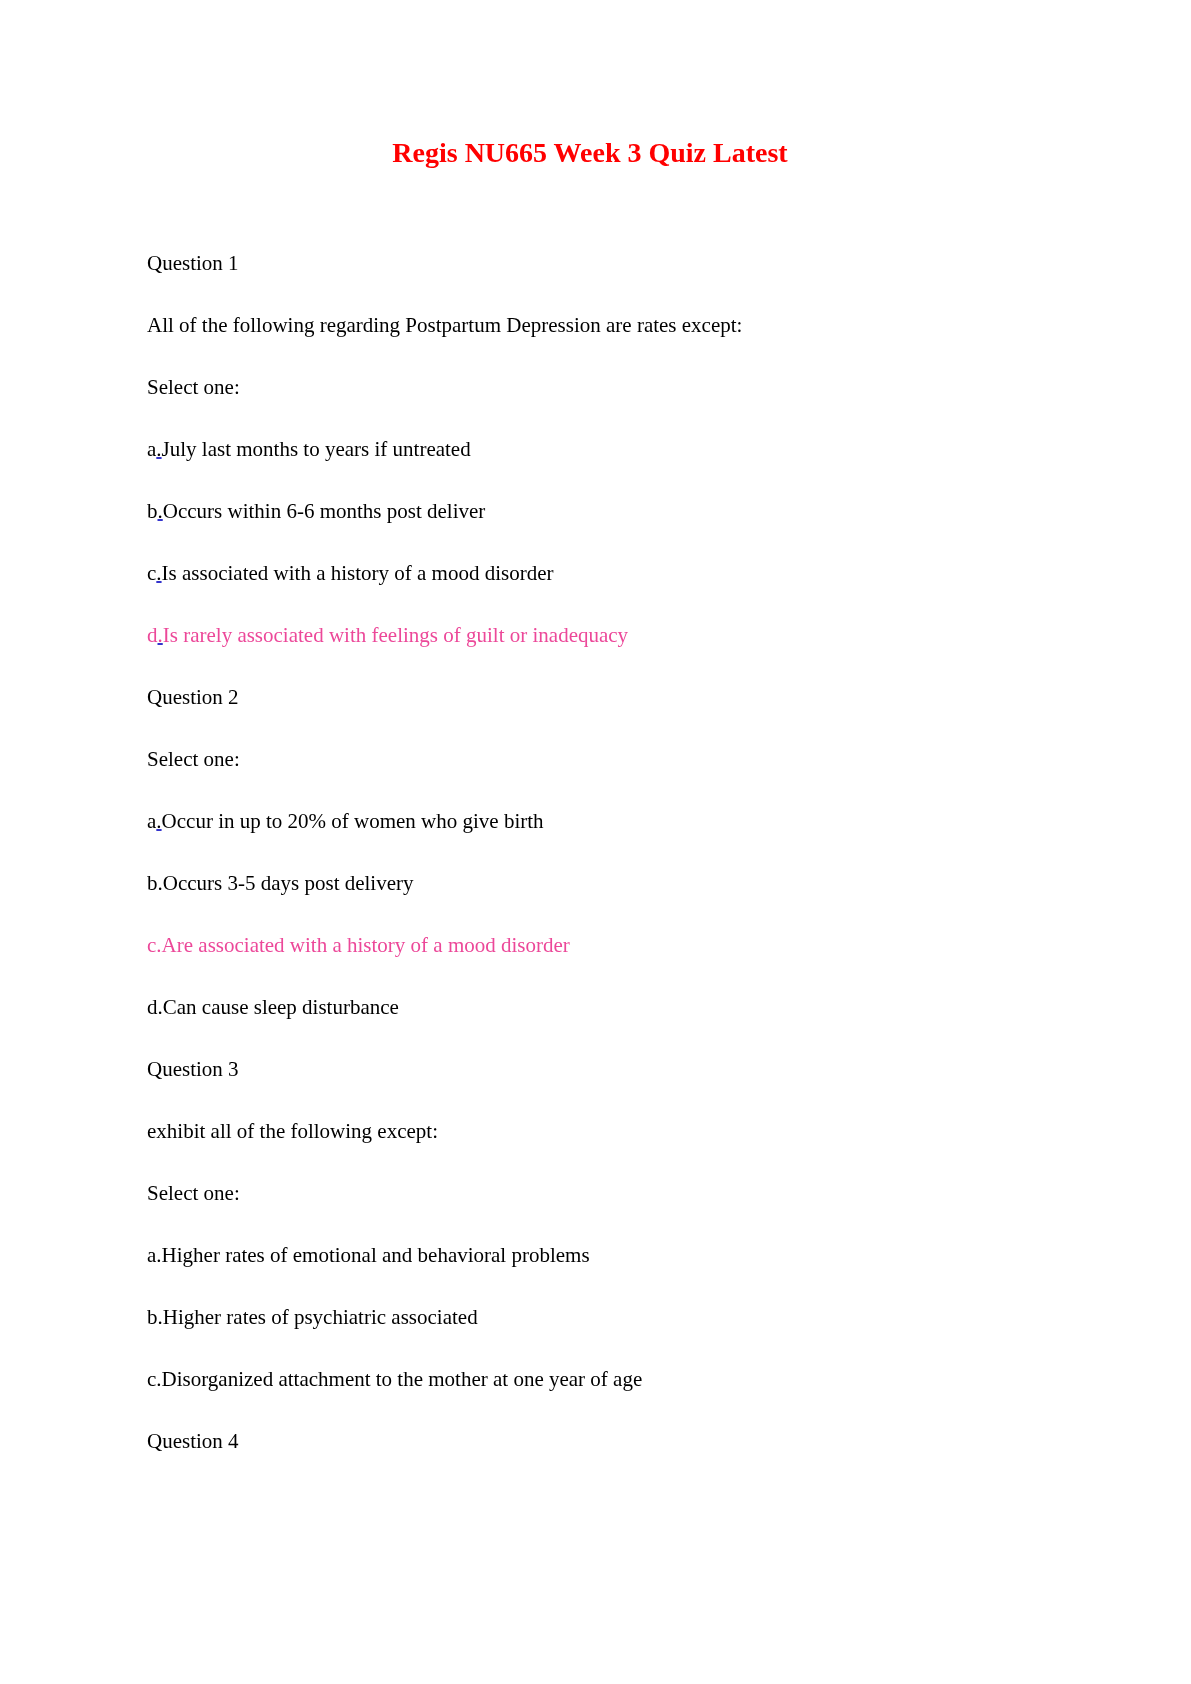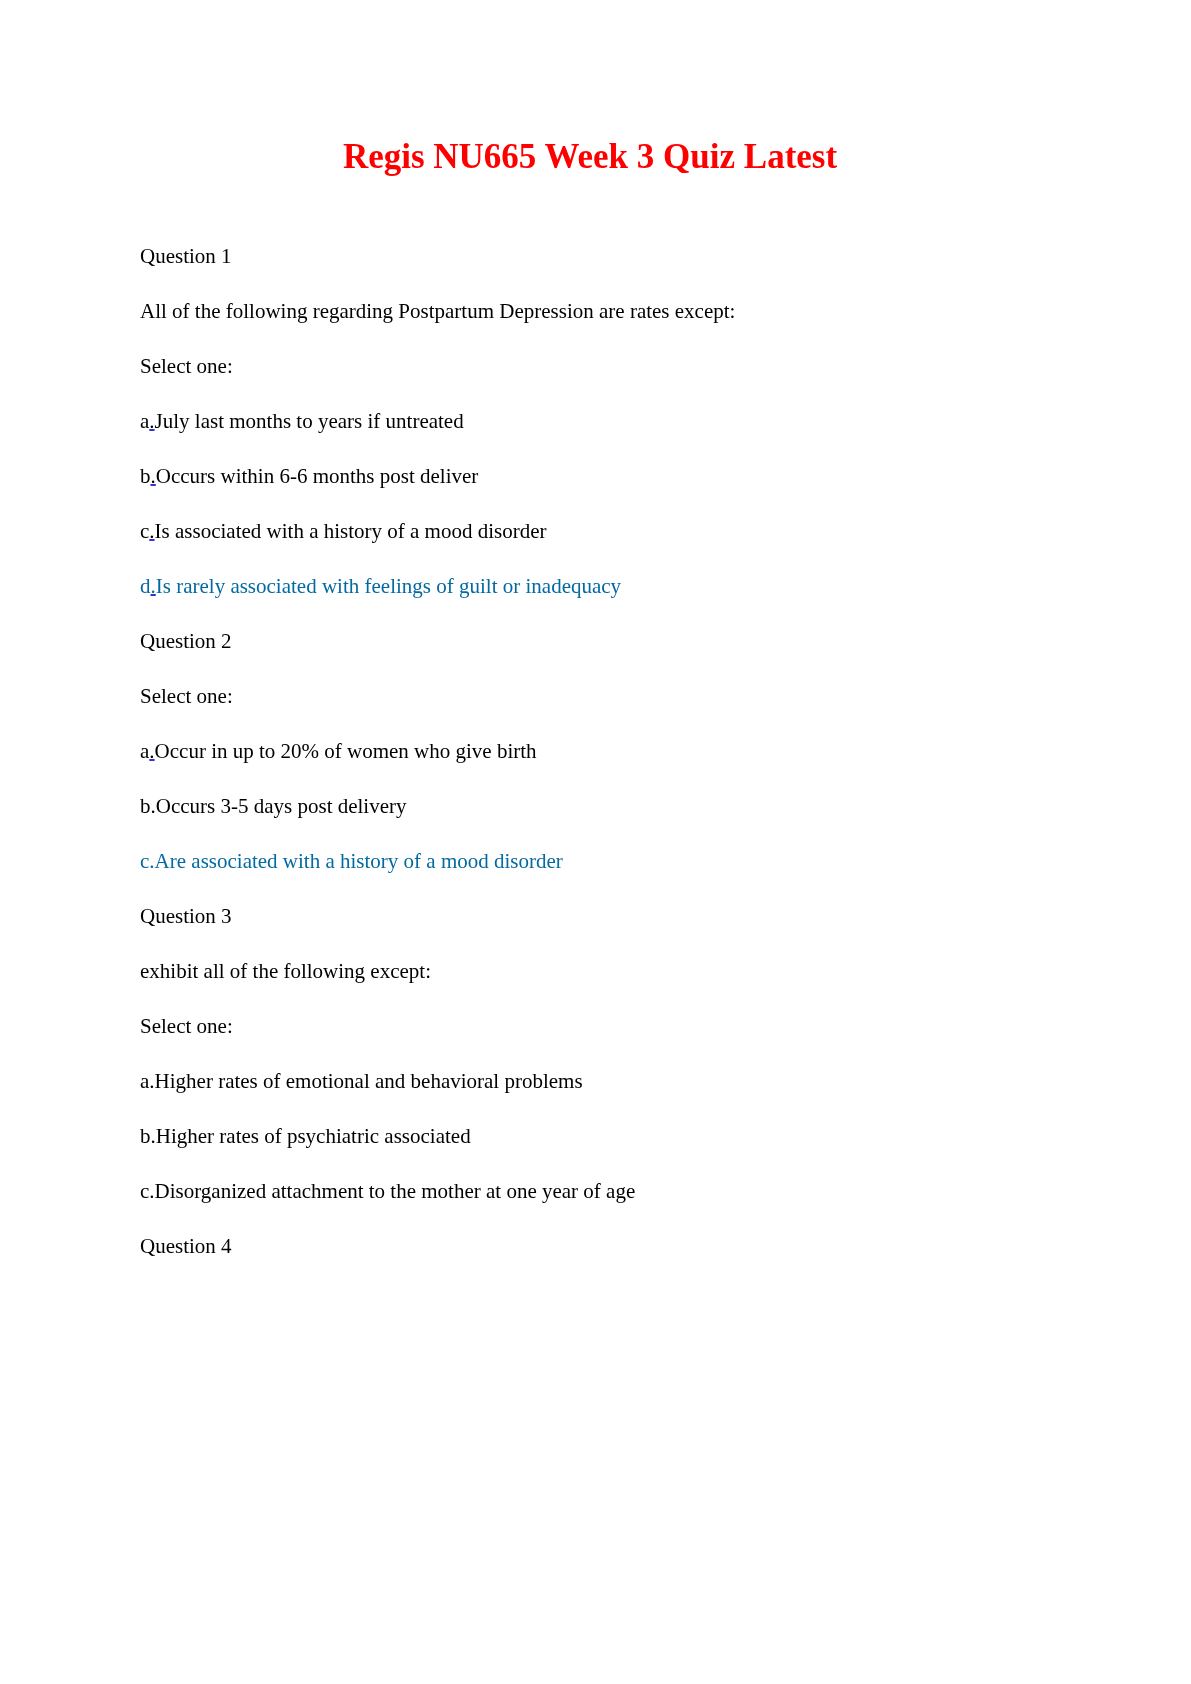--- a/index.html
+++ b/index.html
@@ -21,40 +21,40 @@
     height: 1684px;
     background: #ffffff;
   }
   .doc-title {
     position: absolute;
     top: 137px;
     left: 0;
     width: 1180px;
     margin: 0;
     text-align: center;
-    font-size: 35px;
+    font-size: 28px;
     font-weight: bold;
     color: #ff0000;
     line-height: 1.15;
     letter-spacing: 0px;
   }
   .content {
     position: absolute;
     left: 140px;
     top: 229px;
     width: 930px;
   }
   .line {
-    margin: 0;
+    margin: 7px;
     font-size: 21px;
     line-height: 55px;
     white-space: nowrap;
   }
   .answer {
-    color: #0369a1;
+    color: #ec4899;
   }
   .dot-u {
     text-decoration: underline;
     text-decoration-color: #3333cc;
     text-decoration-thickness: 2px;
   }
 </style>
 </head>
 <body>
 
@@ -69,20 +69,21 @@
         <p class="line"><span>b</span><span class="dot-u">.</span><span>Occurs within 6-6 months post deliver</span></p>
         <p class="line"><span>c</span><span class="dot-u">.</span><span>Is associated with a history of a mood disorder</span></p>
         <p class="line answer"><span>d</span><span class="dot-u">.</span><span>Is rarely associated with feelings of guilt or inadequacy</span></p>
       </div>
       <div>
         <p class="line">Question 2</p>
         <p class="line">Select one:</p>
         <p class="line"><span>a</span><span class="dot-u">.</span><span>Occur in up to 20% of women who give birth</span></p>
         <p class="line"><span>b</span><span>.</span><span>Occurs 3-5 days post delivery</span></p>
         <p class="line answer"><span>c</span><span>.</span><span>Are associated with a history of a mood disorder</span></p>
+        <p class="line"><span>d</span><span>.</span><span>Can cause sleep disturbance</span></p>
       </div>
       <div>
         <p class="line">Question 3</p>
         <p class="line">exhibit all of the following except:</p>
         <p class="line">Select one:</p>
         <p class="line"><span>a</span><span>.</span><span>Higher rates of emotional and behavioral problems</span></p>
         <p class="line"><span>b</span><span>.</span><span>Higher rates of psychiatric associated</span></p>
         <p class="line"><span>c</span><span>.</span><span>Disorganized attachment to the mother at one year of age</span></p>
       </div>
       <div>

